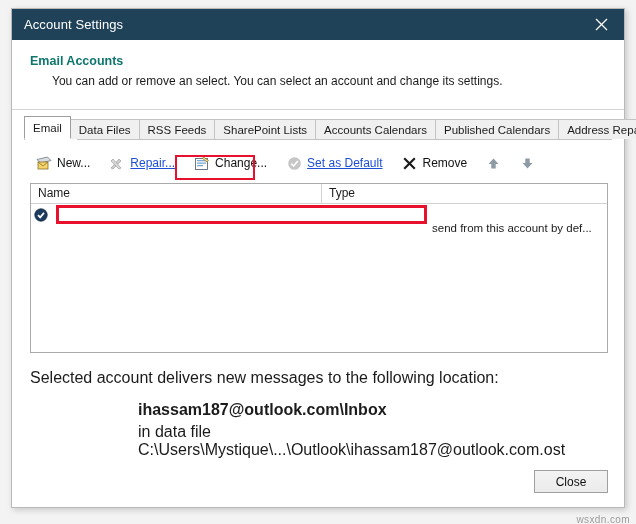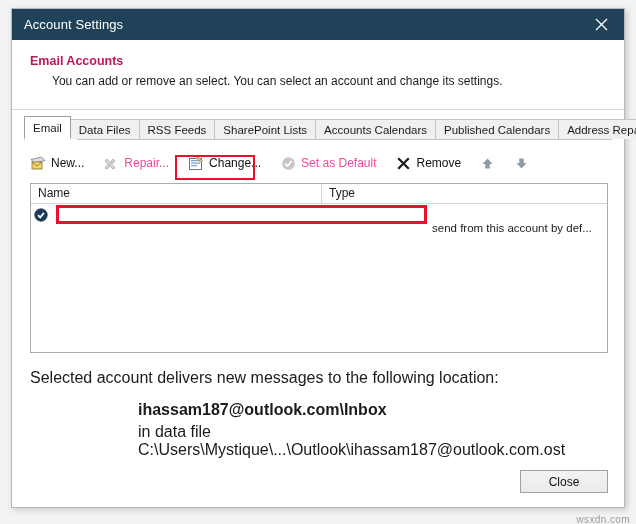--- a/index.html
+++ b/index.html
@@ -60,21 +60,21 @@
   .close-btn svg { display: block; }
 
   
   .header-block {
     padding: 14px 0 0 18px;
     background: #ffffff;
   }
   .header-title {
     font-size: 12.5px;
     font-weight: bold;
-    color: #be185d;
+    color: #0f766e;
     margin-bottom: 6px;
   }
   .header-sub {
     font-size: 12px;
     color: #1b1b1b;
     padding-left: 22px;
   }
 
   .hdr-divider {
     position: absolute;
@@ -135,40 +135,40 @@
     top: 130px;
     width: 52px;
     height: 1px;
     background: #ffffff;
     z-index: 2;
   }
 
   
   .toolbar {
     position: absolute;
-    left: 12px;
+    left: 18px;
     top: 140px;
     right: 18px;
     height: 28px;
     display: flex;
     align-items: center;
     font-size: 12px;
   }
   .tb-item {
     display: flex;
     align-items: center;
     height: 22px;
     padding: 0 6px;
     margin-right: 7px;
     color: #111111;
     white-space: nowrap;
     cursor: pointer;
     position: relative;
   }
-  .tb-item.disabled { color: #ec4899; cursor: default; }
+  .tb-item.disabled { color: #1d4ed8; cursor: default; text-decoration: underline; }
   .tb-ico {
     width: 16px;
     height: 16px;
     margin-right: 5px;
     display: flex;
     align-items: center;
     justify-content: center;
     flex: none;
   }
   .tb-ico svg { display: block; }
@@ -274,21 +274,21 @@
     padding-left: 108px;
     margin-bottom: 4px;
   }
   .info-line3 { padding-left: 108px; }
 
   
   .footer-btn {
     position: absolute;
     right: 16px;
     bottom: 14px;
-    width: 88px;
+    width: 74px;
     height: 23px;
     background: linear-gradient(to bottom, #f3f3f3 0%, #ebebeb 100%);
     border: 1px solid #a0a0a0;
     font-size: 12px;
     color: #111111;
     display: flex;
     align-items: center;
     justify-content: center;
     cursor: pointer;
     box-sizing: border-box;

